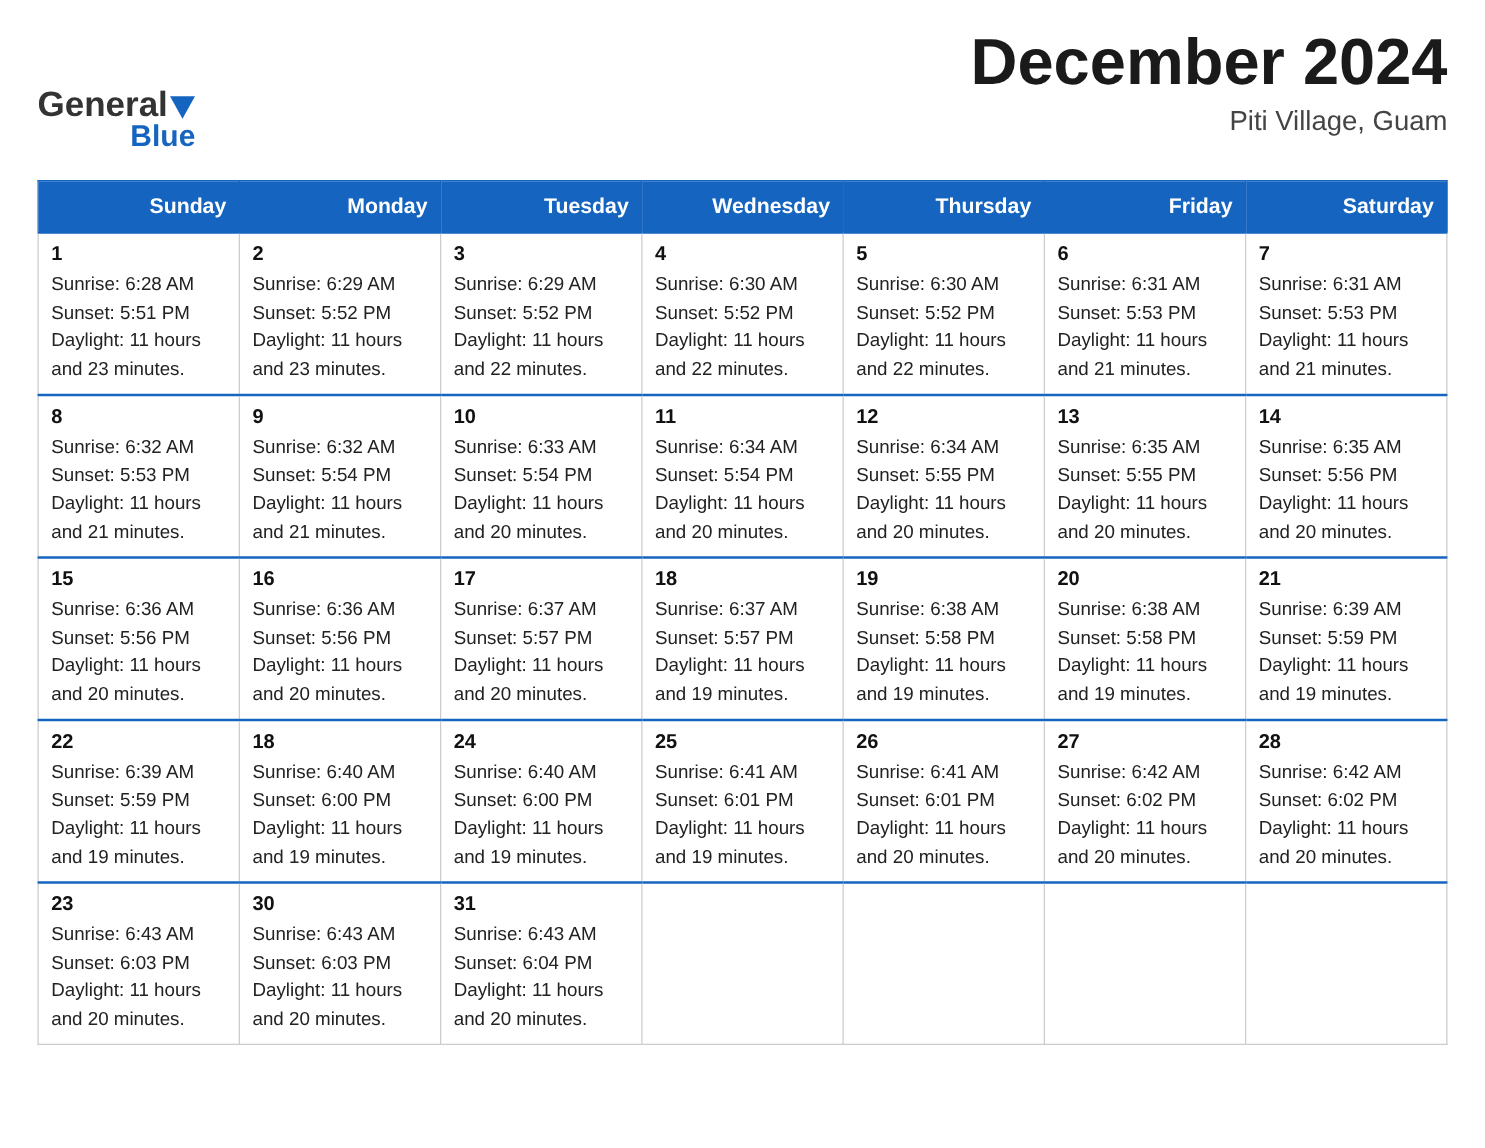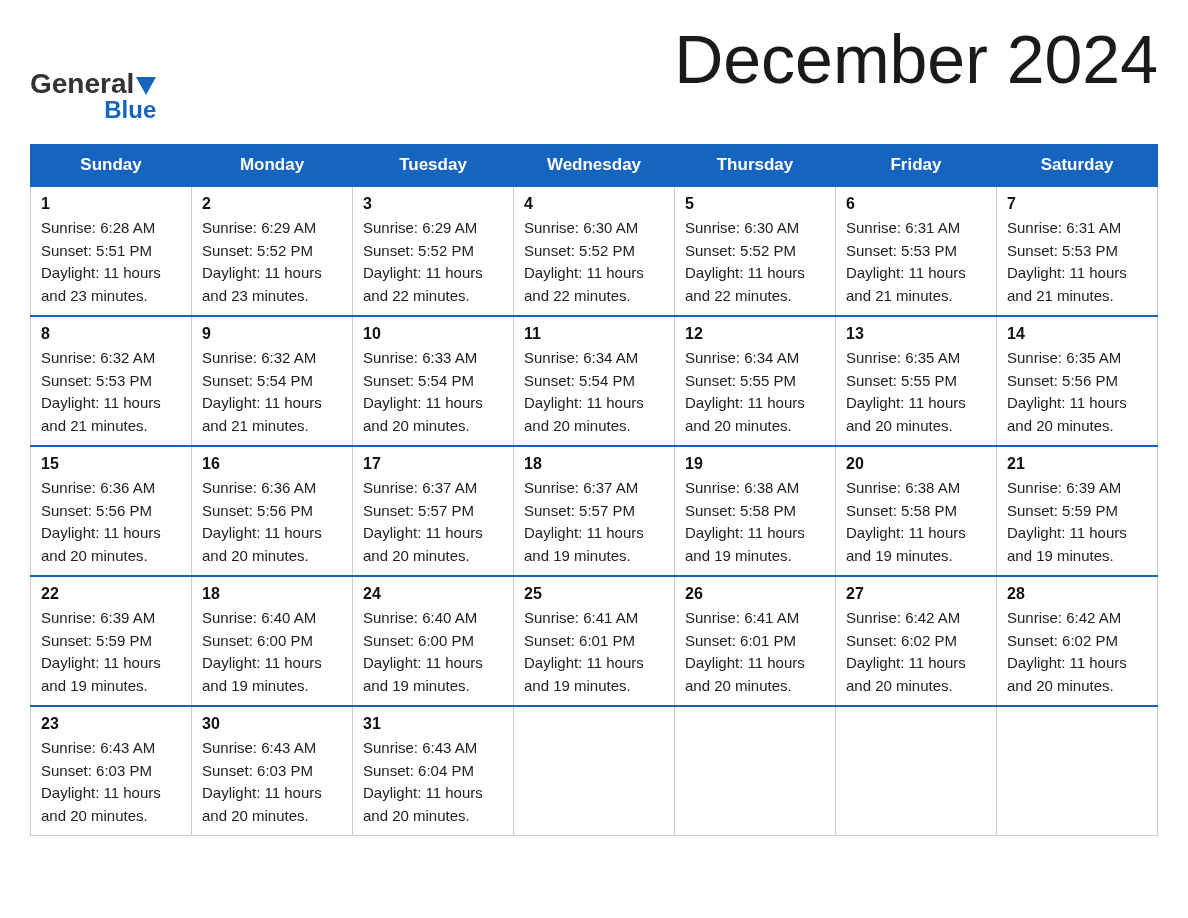--- a/index.html
+++ b/index.html
@@ -45,41 +45,41 @@
       font-size: 24px;
       font-weight: bold;
       margin-top: -4px;
       align-self: flex-end;
       margin-left: 38px;
     }
     .title-section {
       text-align: right;
     }
     .month-title {
-      font-size: 68px;
-      font-weight: normal;
+      font-size: 52px;
+      font-weight: bold;
       color: #1a1a1a;
     }
     .location {
       font-size: 22px;
       color: #444444;
       margin-top: 4px;
     }
     .calendar {
       width: 100%;
       border-collapse: collapse;
       border: 1px solid #aaaaaa;
     }
     .calendar th {
       background-color: #1565c0;
       color: #ffffff;
       font-size: 17px;
       font-weight: bold;
       padding: 10px 10px;
-      text-align: center;
+      text-align: right;
       border: 1px solid #1565c0;
     }
     .calendar td {
       vertical-align: top;
       padding: 8px 10px;
       font-size: 13px;
       color: #222222;
       border: 1px solid #cccccc;
       width: 14.28%;
       min-height: 90px;
@@ -110,20 +110,21 @@
 <div class="header">
   <div class="logo">
     <div class="logo-text">
       <span class="logo-general">General</span>
       <span class="logo-triangle"></span>
     </div>
     <div class="logo-underline">Blue</div>
   </div>
   <div class="title-section">
     <div class="month-title">December 2024</div>
+    <div class="location">Piti Village, Guam</div>
   </div>
 </div>
 
 <table class="calendar">
   <thead>
     <tr>
 
     <th>Sunday</th>
         <th>Monday</th>
         <th>Tuesday</th>

